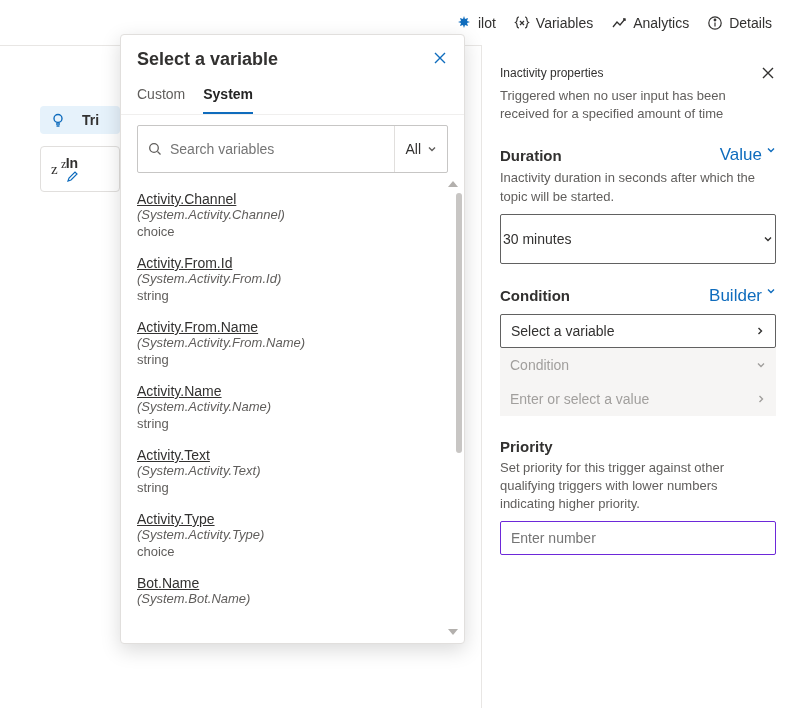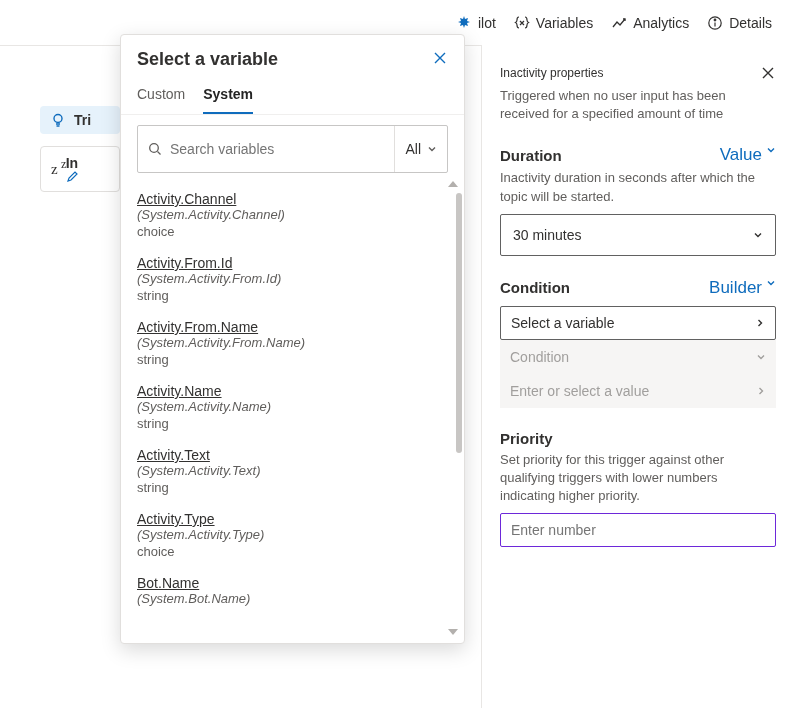--- a/index.html
+++ b/index.html
@@ -15,21 +15,21 @@
       display:flex; justify-content:flex-end; align-items:center; gap:18px;
       padding-right:22px; font-size:14px; color:#323130; background:#fff;
     }
     .toolbar .tbtn { display:flex; align-items:center; gap:6px; cursor:pointer; }
     .toolbar svg, .panel-header svg, .chevron svg, .search-row svg { display:block; }
     .divider { position:absolute; left:0; right:0; top:44px; height:1px; background:#e8e6e4; }
 
     
     .canvas { position:absolute; left:40px; top:105px; width:80px; }
     .canvas .trigger-badge {
-      display:flex; align-items:center; gap:8px; background:#e6f2fb;
+      display:flex; align-items:center; gap:16px; background:#e6f2fb;
       padding:6px 10px; border-radius:4px; font-weight:600; color:#323130;
       width:80px; overflow:hidden;
     }
     .canvas .inact-card {
       margin-top:12px; background:#fff; border:1px solid #e1dfdd; border-radius:4px;
       padding:8px 10px; width:80px; overflow:hidden; display:flex; align-items:center; gap:8px;
     }
 
     
     .popover {
@@ -80,22 +80,22 @@
     }
     .panel-header { display:flex; align-items:center; justify-content:space-between; margin-bottom:6px; }
     .panel-header h2 { font-size:12px; font-weight:400; }
     .panel .help { font-size:13px; color:#605e5c; line-height:1.4; }
     .section { margin-top:22px; }
     .section .sec-head { display:flex; align-items:center; justify-content:space-between; }
     .section .sec-head h3 { font-size:15px; font-weight:600; }
     .section .sec-head .mode { font-size:17px; color:#0f6cbd; cursor:pointer; display:flex; align-items:flex-start; gap:4px; }
     .section .sec-desc { font-size:13px; color:#605e5c; margin-top:4px; line-height:1.4; }
     .input-combo {
-      margin-top:8px; border:1px solid #616161; border-radius:2px; height:42px;
-      display:flex; align-items:center; justify-content:space-between; padding:0 12px;
+      margin-top:8px; border:1px solid #616161; border-radius:2px; height:50px;
+      display:flex; align-items:center; justify-content:space-between; padding:0 2px;
       font-size:14px; color:#323130; cursor:pointer; background:#fff;
     }
     .cond-block { margin-top:8px; background:#f6f5f4; }
     .cond-row {
       height:34px; display:flex; align-items:center; justify-content:space-between;
       padding:0 10px; font-size:14px; color:#a19f9d; cursor:pointer;
     }
     .cond-row.sel { background:#fff; border:1px solid #616161; border-radius:2px; color:#323130; }
     .chevron { display:inline-flex; }
     .plain-input {

